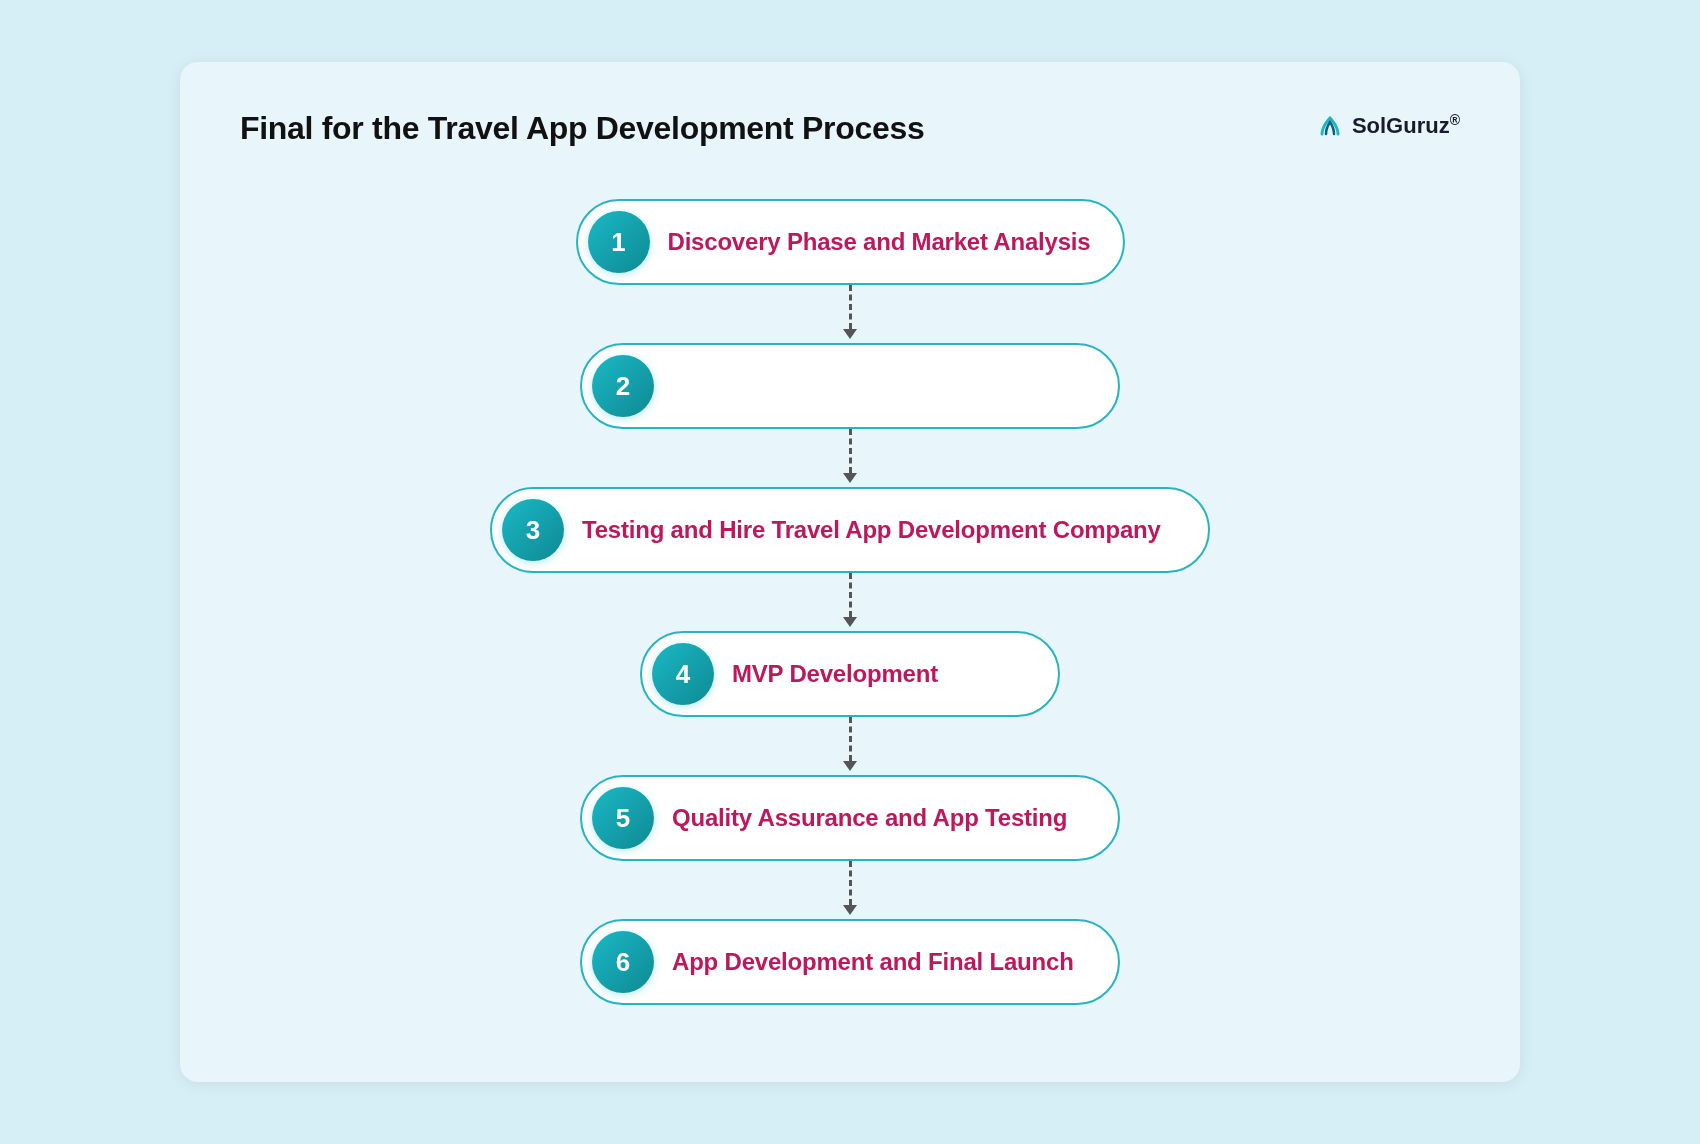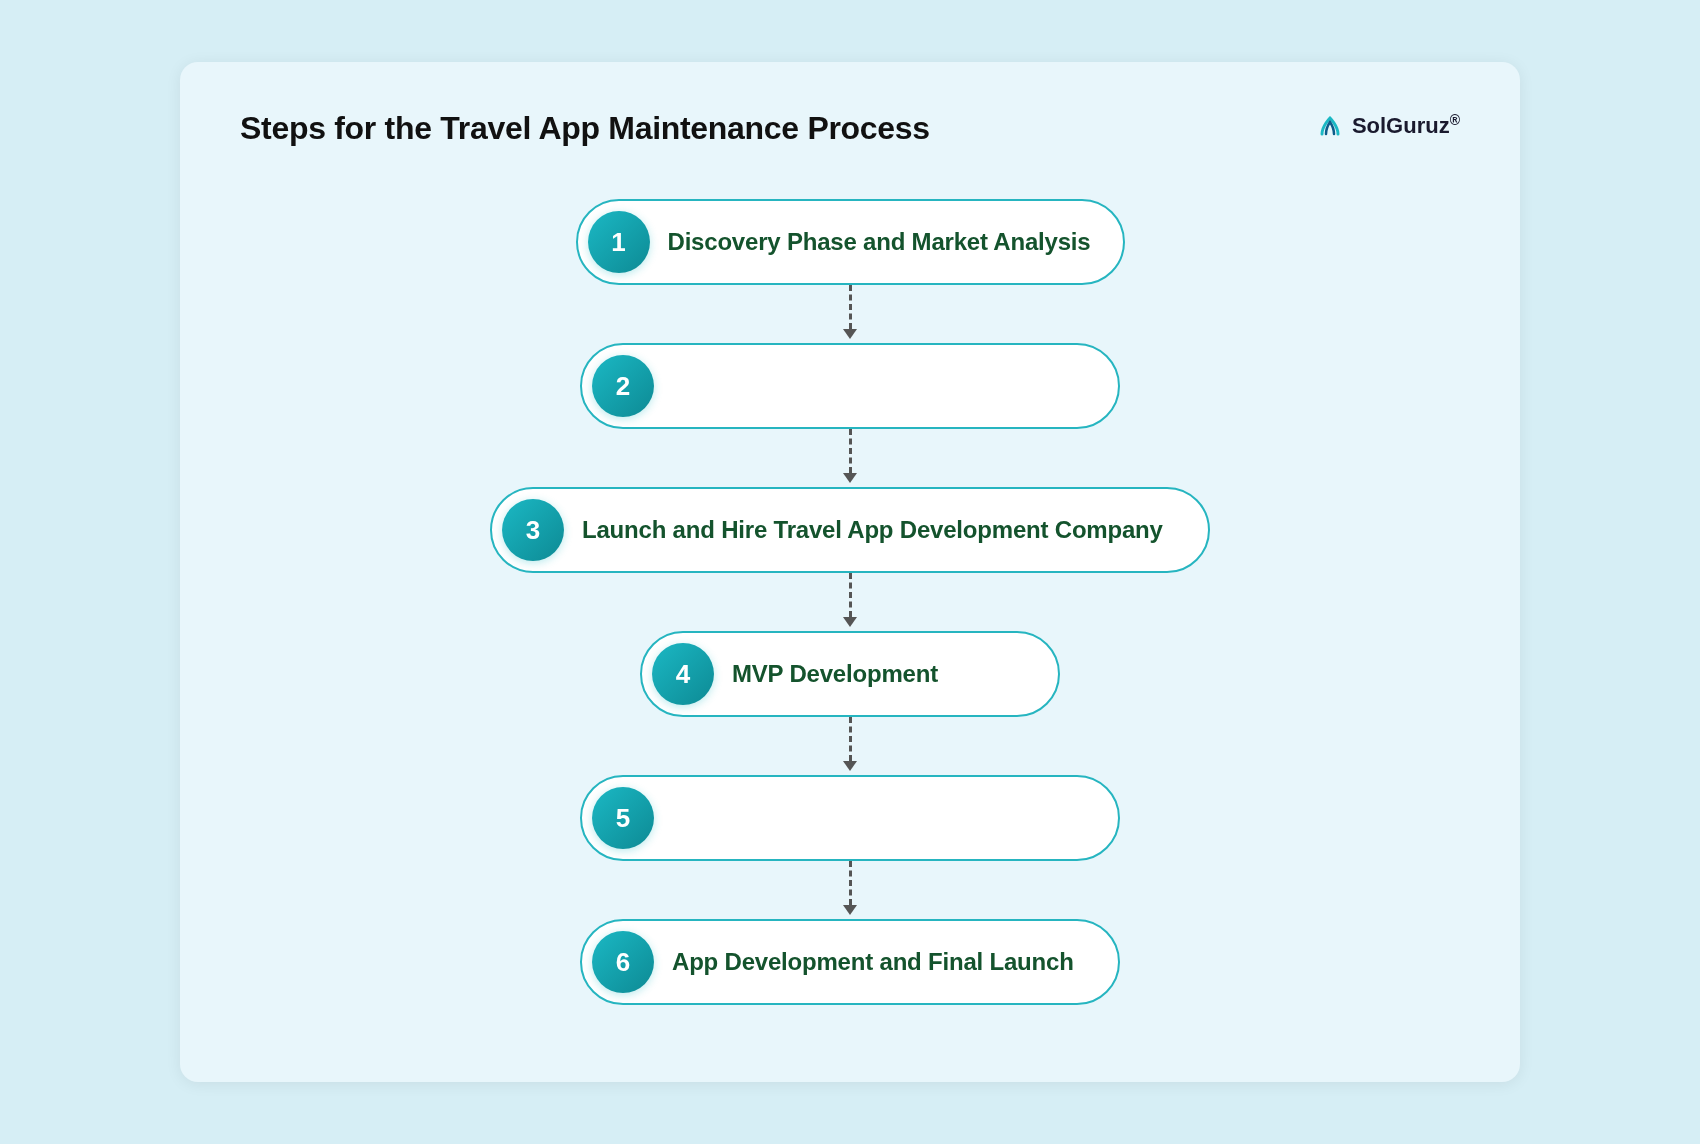--- a/index.html
+++ b/index.html
@@ -112,21 +112,21 @@
       font-size: 26px;
       font-weight: 900;
       color: #fff;
       flex-shrink: 0;
       box-shadow: 0 2px 8px rgba(27, 184, 196, 0.3);
     }
 
     .step-label {
       font-size: 24px;
       font-weight: 800;
-      color: #14532d;
+      color: #be185d;
       letter-spacing: -0.2px;
     }
 
     .dashed-line {
       width: 0;
       height: 44px;
       border-left: 3px dashed #555;
       margin: 0 auto;
     }
 
@@ -145,21 +145,21 @@
       align-items: center;
       height: 58px;
       justify-content: flex-start;
     }
   </style>
 </head>
 <body>
 
 <div class="card">
   <div class="header">
-    <h1 class="main-title">Steps for the Travel App Maintenance Process</h1>
+    <h1 class="main-title">Final for the Travel App Development Process</h1>
     <div class="logo-area">
       <span class="logo-icon">
         <svg viewBox="0 0 32 32" fill="none" xmlns="http://www.w3.org/2000/svg">
           <path d="M8 24 C8 16, 16 8, 16 8 C16 8, 24 16, 24 24" stroke="#1bb8c4" stroke-width="3" fill="none" stroke-linecap="round"></path>
           <path d="M12 24 C12 18, 16 12, 16 12 C16 12, 20 18, 20 24" stroke="#0d5c8a" stroke-width="2.5" fill="none" stroke-linecap="round"></path>
         </svg>
       </span>
       <span class="logo-text">
         <span>SolGuruz</span><span class="logo-reg">®</span>
       </span>
@@ -193,21 +193,21 @@
     <div class="connector-wrap">
       <div class="dashed-line"></div>
       <div class="arrow-down"></div>
     </div>
 
     <div class="step-row">
       <div class="step-pill wide">
         <div class="step-number-circle">
           <span>3</span>
         </div>
-        <span class="step-label">Launch and Hire Travel App Development Company</span>
+        <span class="step-label">Testing and Hire Travel App Development Company</span>
       </div>
     </div>
 
     <div class="connector-wrap">
       <div class="dashed-line"></div>
       <div class="arrow-down"></div>
     </div>
 
     <div class="step-row">
       <div class="step-pill" style="min-width:420px;">
@@ -221,20 +221,21 @@
     <div class="connector-wrap">
       <div class="dashed-line"></div>
       <div class="arrow-down"></div>
     </div>
 
     <div class="step-row">
       <div class="step-pill medium">
         <div class="step-number-circle">
           <span>5</span>
         </div>
+        <span class="step-label">Quality Assurance and App Testing</span>
       </div>
     </div>
 
     <div class="connector-wrap">
       <div class="dashed-line"></div>
       <div class="arrow-down"></div>
     </div>
 
     <div class="step-row">
       <div class="step-pill medium">

